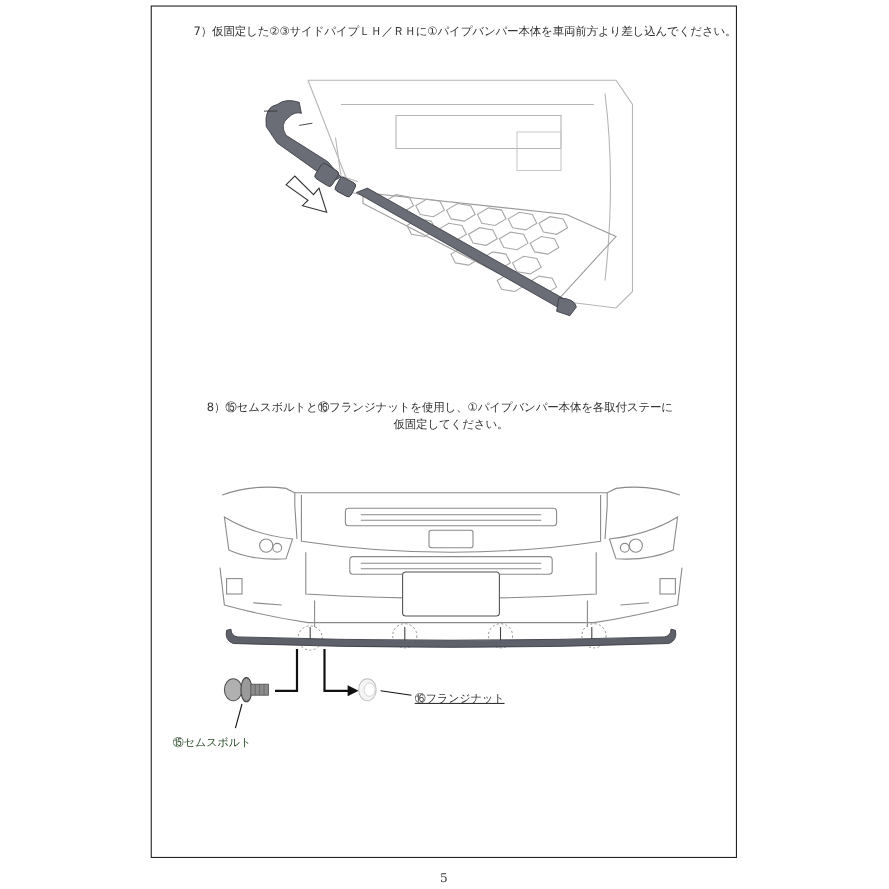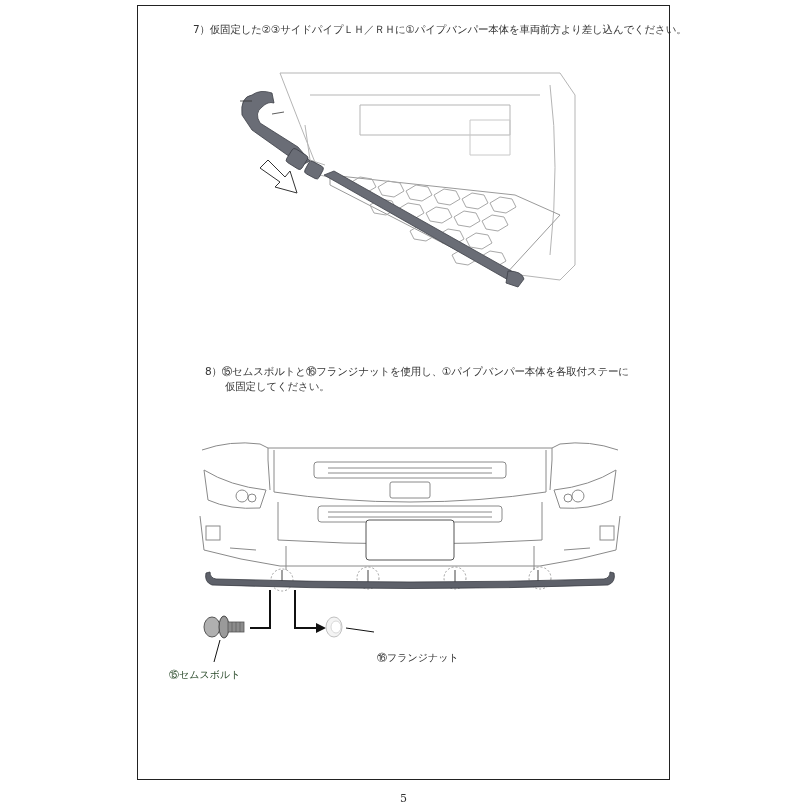--- a/index.html
+++ b/index.html
@@ -1,30 +1,30 @@
 <!DOCTYPE html>
 <html><head>
 <meta charset="utf-8">
 <style>
   html, body { margin: 0; padding: 0; background: #ffffff; }
   body { width: 808px; height: 808px; position: relative; overflow: hidden;
          font-family: "DejaVu Sans", "Liberation Sans", sans-serif; color: #222; }
   .frame { position: absolute; left: 137px; top: 5px; width: 533px; height: 775px;
            border: 1.5px solid #222; box-sizing: border-box; }
-  .step { position: absolute; font-size: 10.5px; line-height: 15px; color: #333; white-space: nowrap; letter-spacing: -0.2px; margin-left: 17px; }
+  .step { position: absolute; font-size: 10.5px; line-height: 15px; color: #333; white-space: nowrap; letter-spacing: -0.2px; }
   .step7 { left: 176px; top: 22px; }
   .step8 { left: 188px; top: 364px; }
-  .step8 .line2 { display: block; padding-left: 20px; }
+  .step8 .line2 { display: block; padding-left: 20px; text-align: center; }
   .fig { position: absolute; }
   .fig1 { left: 230px; top: 65px; width: 360px; height: 225px; }
   .fig2 { left: 190px; top: 430px; width: 440px; height: 170px; }
   .parts { position: absolute; left: 140px; top: 590px; width: 340px; height: 100px; }
   .label { position: absolute; font-size: 10px; color: #333; white-space: nowrap; }
-  .label-bolt { left: 169px; top: 668px; color: #2a4a2a; text-align: right; }
-  .label-nut { left: 377px; top: 651px; }
+  .label-bolt { left: 157px; top: 668px; color: #2a4a2a; text-align: right; }
+  .label-nut { left: 377px; top: 628px; text-decoration: underline; }
   .page-num { position: absolute; left: 400px; top: 792px; font-family: "DejaVu Serif", "Liberation Serif", serif; font-size: 11px; color: #333; }
 </style>
 </head>
 <body>
 
 <div class="frame"></div>
 
 <div class="step step7">
   <span>7）</span><span>仮固定した②③サイドパイプＬＨ／ＲＨに①パイプバンパー本体を車両前方より差し込んでください。</span>
 </div>

